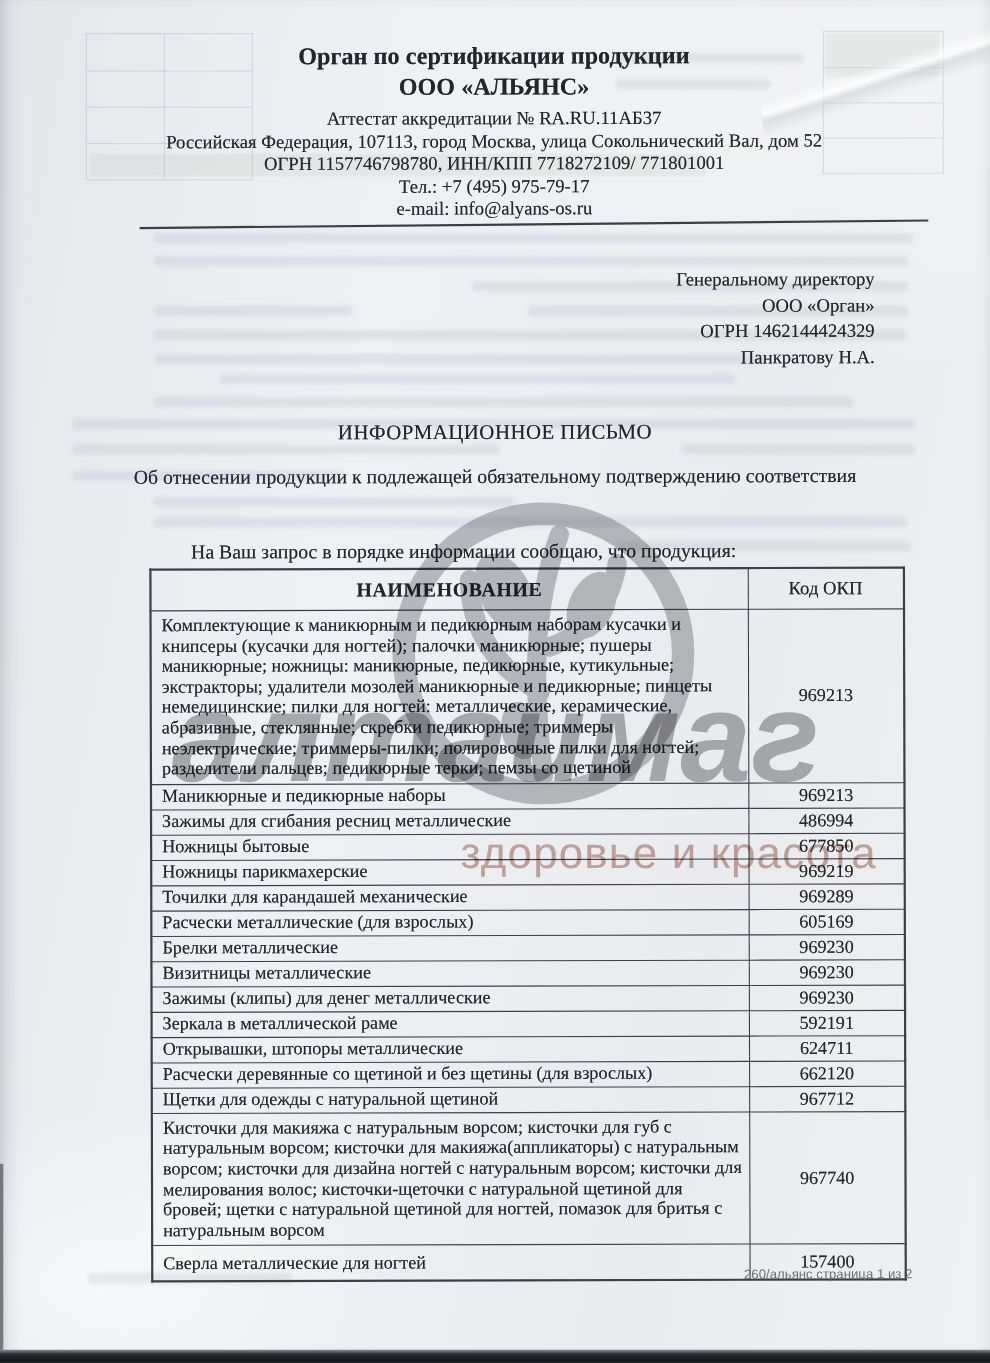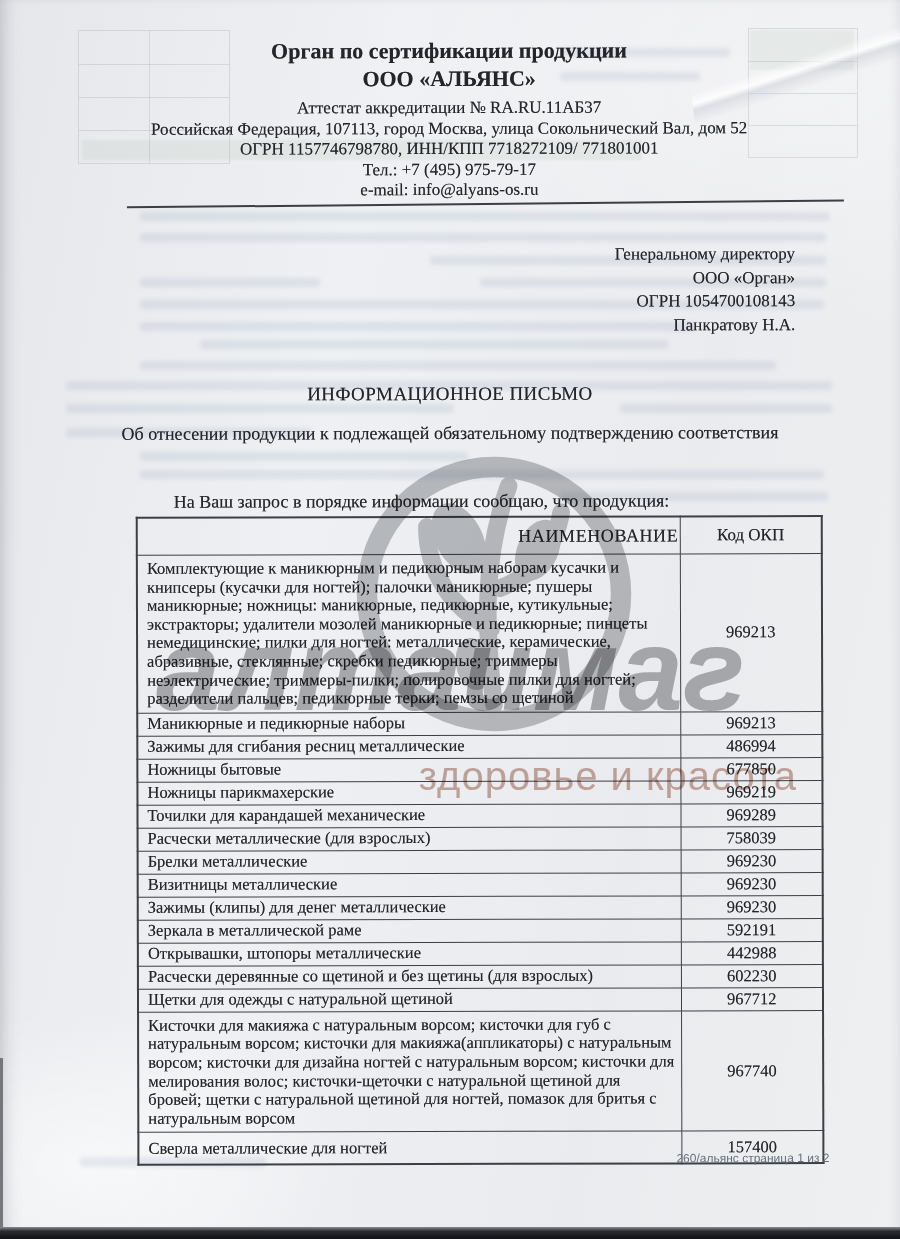--- a/index.html
+++ b/index.html
@@ -33,21 +33,21 @@
   .letter-title{position:absolute;top:383px;left:104px;width:693px;text-align:center;font-size:19px;letter-spacing:.4px;}
   .letter-subtitle{position:absolute;top:423px;left:104px;width:693px;text-align:center;font-size:18px;}
   .intro{position:absolute;top:491px;left:174px;font-size:18px;}
 
   
   table.okp{position:absolute;top:516px;left:136px;width:685px;border-collapse:collapse;table-layout:fixed;}
   table.okp col.c1{width:543px;}
   table.okp col.c2{width:142px;}
   table.okp th,table.okp td{border:1.5px solid #3c3f46;}
   table.okp{border:2px solid #3c3f46;}
-  th.name-h{font-weight:normal;font-size:18px;letter-spacing:.6px;text-align:right;height:34px;border-radius:16px;}
+  th.name-h{font-weight:bold;font-size:18px;letter-spacing:.6px;text-align:center;height:34px;border-radius:16px;}
   th.code-h{font-weight:normal;font-size:17px;text-align:center;}
   td.name{font-size:16.5px;line-height:18.6px;padding:1px 6px 1px 9px;text-align:left;vertical-align:middle;}
   td.code{font-size:16.5px;text-align:center;vertical-align:middle;}
   tr.single td.name{height:22px;padding-top:0;padding-bottom:0;}
   tr.multi td.name{padding-top:4px;padding-bottom:4px;}
   tr.last td.name{height:29px;}
 
   .footer-note{position:absolute;top:1152px;right:72px;font-family:"Liberation Sans",sans-serif;font-size:12px;color:#68707d;}
 
   
@@ -120,21 +120,21 @@
       <div class="lh-line">ОГРН 1157746798780, ИНН/КПП 7718272109/ 771801001</div>
       <div class="lh-line">Тел.: +7 (495) 975-79-17</div>
       <div class="lh-line"><span>e-mail: </span><span class="email-underline">info@alyans-os.ru</span></div>
     </div>
 
     <div class="rule"></div>
 
     <div class="addressee txt">
       <span>Генеральному директору</span>
       <span>ООО «Орган»</span>
-      <span>ОГРН 1054700108143</span>
+      <span>ОГРН 1462144424329</span>
       <span>Панкратову Н.А.</span>
     </div>
 
     <div class="letter-title txt">ИНФОРМАЦИОННОЕ ПИСЬМО</div>
     <div class="letter-subtitle txt">Об отнесении продукции к подлежащей обязательному подтверждению соответствия</div>
     <div class="intro txt">На Ваш запрос в порядке информации сообщаю, что продукция:</div>
 
     <table class="okp txt">
       <colgroup>
           <col class="c1">
@@ -166,45 +166,45 @@
         <tr class="single">
             <td class="name">Ножницы парикмахерские</td>
             <td class="code">969219</td>
           </tr>
         <tr class="single">
             <td class="name">Точилки для карандашей механические</td>
             <td class="code">969289</td>
           </tr>
         <tr class="single">
             <td class="name">Расчески металлические (для взрослых)</td>
-            <td class="code">758039</td>
+            <td class="code">605169</td>
           </tr>
         <tr class="single">
             <td class="name">Брелки металлические</td>
             <td class="code">969230</td>
           </tr>
         <tr class="single">
             <td class="name">Визитницы металлические</td>
             <td class="code">969230</td>
           </tr>
         <tr class="single">
             <td class="name">Зажимы (клипы) для денег металлические</td>
             <td class="code">969230</td>
           </tr>
         <tr class="single">
             <td class="name">Зеркала в металлической раме</td>
             <td class="code">592191</td>
           </tr>
         <tr class="single">
             <td class="name">Открывашки, штопоры металлические</td>
-            <td class="code">442988</td>
+            <td class="code">624711</td>
           </tr>
         <tr class="single">
             <td class="name">Расчески деревянные со щетиной и без щетины (для взрослых)</td>
-            <td class="code">602230</td>
+            <td class="code">662120</td>
           </tr>
         <tr class="single">
             <td class="name">Щетки для одежды с натуральной щетиной</td>
             <td class="code">967712</td>
           </tr>
         <tr class="multi">
             <td class="name">Кисточки для макияжа с натуральным ворсом; кисточки для губ с натуральным ворсом; кисточки для макияжа(аппликаторы) с натуральным ворсом; кисточки для дизайна ногтей с натуральным ворсом; кисточки для мелирования волос; кисточки-щеточки с натуральной щетиной для бровей; щетки с натуральной щетиной для ногтей, помазок для бритья с натуральным ворсом</td>
             <td class="code">967740</td>
           </tr>
         <tr class="last">

